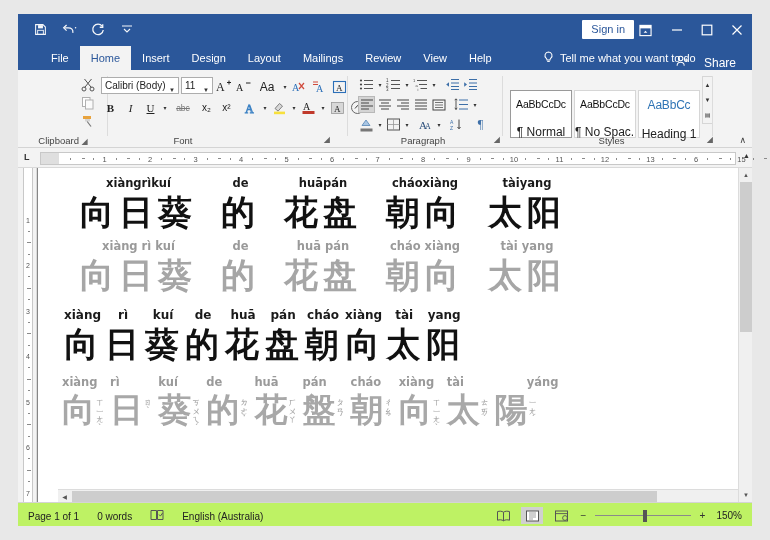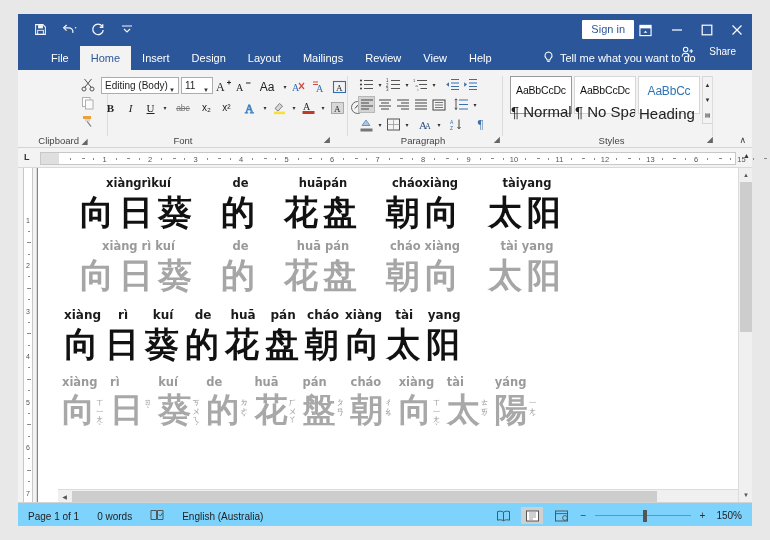--- a/index.html
+++ b/index.html
@@ -40,22 +40,22 @@
   .tab {
     font-size:11px; color:#ffffff; padding:0 11px; height:24px; line-height:25px;
     white-space:nowrap;
   }
   .tab.active { background:#f3f3f3; color:#2b579a; }
   .tellme {
     position:absolute; left:525px; top:0; height:24px; display:flex; align-items:center; gap:6px;
     font-size:11px; color:#ffffff;
   }
   .share {
-    position:absolute; right:16px; top:0; height:24px; display:flex; align-items:flex-start; gap:15px;
-    font-size:10px; color:#ffffff;
+    position:absolute; right:16px; top:0; height:24px; display:flex; align-items:flex-end; gap:15px;
+    font-size:12px; color:#ffffff;
   }
 
   
   .ribbon { position:relative; height:78px; background:#f3f3f3; border-bottom:1px solid #d4d4d4; }
   .grp { position:absolute; top:0; height:78px; }
   .grp-label {
     position:absolute; bottom:2px; width:100%; text-align:center;
     font-size:9.5px; color:#444; white-space:nowrap;
   }
   .grp-sep { position:absolute; top:6px; width:1px; height:60px; background:#dcdcdc; }
@@ -91,28 +91,28 @@
 
   
   .pr1 { position:absolute; left:340px; top:6px; display:flex; align-items:center; gap:1px; }
   .pr2 { position:absolute; left:340px; top:26px; display:flex; align-items:center; gap:1px; }
   .pr3 { position:absolute; left:340px; top:46px; display:flex; align-items:center; gap:1px; }
   .pbtn { width:17px; height:17px; display:flex; align-items:center; justify-content:center; }
   .pbtn.sel { background:#d4d4d4; border:1px solid #b8b8b8; }
 
   
   .stylebox {
-    position:absolute; top:6px; width:62px; height:38px; background:#fff;
+    position:absolute; top:20px; width:62px; height:48px; background:#fff;
     border:1px solid #d6d6d6; text-align:center;
   }
   .stylebox.sel { border:1px solid #9a9a9a; }
   .style-prev { font-size:10.5px; color:#111; margin-top:7px; letter-spacing:-.2px;
                 white-space:nowrap; overflow:hidden; }
   .style-prev.h1 { color:#2e74b5; font-size:12px; font-weight:300; }
-  .style-name { font-size:15px; color:#222; margin-top:7px; white-space:nowrap; overflow:hidden; }
+  .style-name { font-size:12px; color:#222; margin-top:15px; white-space:nowrap; overflow:hidden; }
   .gal-scroll { position:absolute; top:6px; width:11px; height:48px; background:#f3f3f3;
                 border:1px solid #d6d6d6; }
   .gal-arrow { height:15px; display:flex; align-items:center; justify-content:center; font-size:6px; color:#333; }
 
   
   .editbtn { position:absolute; left:697px; top:6px; width:42px; text-align:center; }
   .editbox { width:30px; height:28px; margin:0 auto; border:1px solid #d6d6d6; background:#fff;
              display:flex; align-items:center; justify-content:center; }
   .edit-label { font-size:9.5px; color:#222; margin-top:3px; }
   .collapse { position:absolute; right:6px; bottom:2px; font-size:9px; color:#444; }
@@ -177,21 +177,21 @@
                     align-items:center; justify-content:center; font-size:6px; color:#555; }
 
   
   .vscroll { position:absolute; right:0; top:0; width:14px; height:334px; background:#f0f0f0;
              border-left:1px solid #dcdcdc; }
   .vscroll .vthumb { position:absolute; left:1px; top:14px; width:12px; height:150px; background:#cdcdcd; }
   .vscroll .varrow { position:absolute; left:0; width:14px; height:14px; display:flex;
                      align-items:center; justify-content:center; font-size:6px; color:#555; }
 
   
-  .status { position:relative; height:24px; background:#7dd3fc; border-top:1px solid #d4d4d4;
+  .status { position:relative; height:24px; background:#bef264; border-top:1px solid #d4d4d4;
             font-size:10px; color:#222; }
   .st-left { position:absolute; left:10px; top:6px; display:flex; align-items:center; gap:18px; }
   .st-right { position:absolute; right:10px; top:4px; display:flex; align-items:center; gap:7px; }
   .viewbtn { width:22px; height:17px; display:flex; align-items:center; justify-content:center; }
   .viewbtn.sel { background:#d0d0d0; }
   .zoomslider { position:relative; width:96px; height:14px; display:flex; align-items:center; }
   .zoomtrack { position:absolute; left:0; right:0; top:6px; height:1px; background:#8a8a8a; }
   .zoomthumb { position:absolute; left:48px; top:1px; width:4px; height:12px; background:#555; }
   .zoomval { font-size:10px; color:#222; min-width:28px; text-align:right; }
   .zsign { font-size:10px; color:#333; width:9px; text-align:center; }
@@ -320,21 +320,21 @@
         </div>
         <div class="grp-label">
           <span>Clipboard</span>
           <span class="dlg">◢</span>
         </div>
         <div class="grp-sep" style="left:89px;"></div>
       </div>
 
       <div class="grp" style="left:0; width:330px;">
         <div class="fontname">
-          <span>Editing (Body)</span>
+          <span>Calibri (Body)</span>
           <span class="cbcaret">▼</span>
         </div>
         <div class="fontsize">
           <span>11</span>
           <span class="cbcaret">▼</span>
         </div>
 
         <div class="fr1">
           <div class="fbtn">
             <svg width="16" height="15" viewBox="0 0 16 15">
@@ -765,21 +765,21 @@
                 <div style="margin-left: 6px;">
                   <div class="pinyin" style="text-align: left;">tài</div>
                   <div class="l4-row">
                     <div class="l4-han">太</div>
                     <div class="bopomofo">ㄊ
 ㄞ
 ˋ</div>
                   </div>
                 </div>
                 <div style="margin-left: 6px;">
-                  <div class="pinyin" style="text-align: left;">yáng</div>
+                  <div class="pinyin" style="text-align: left; margin-left: 32px;">yáng</div>
                   <div class="l4-row">
                     <div class="l4-han">陽</div>
                     <div class="bopomofo">ㄧ
 ㄤ
 ˊ</div>
                   </div>
                 </div>
               </div>
             </div>
         </div>

